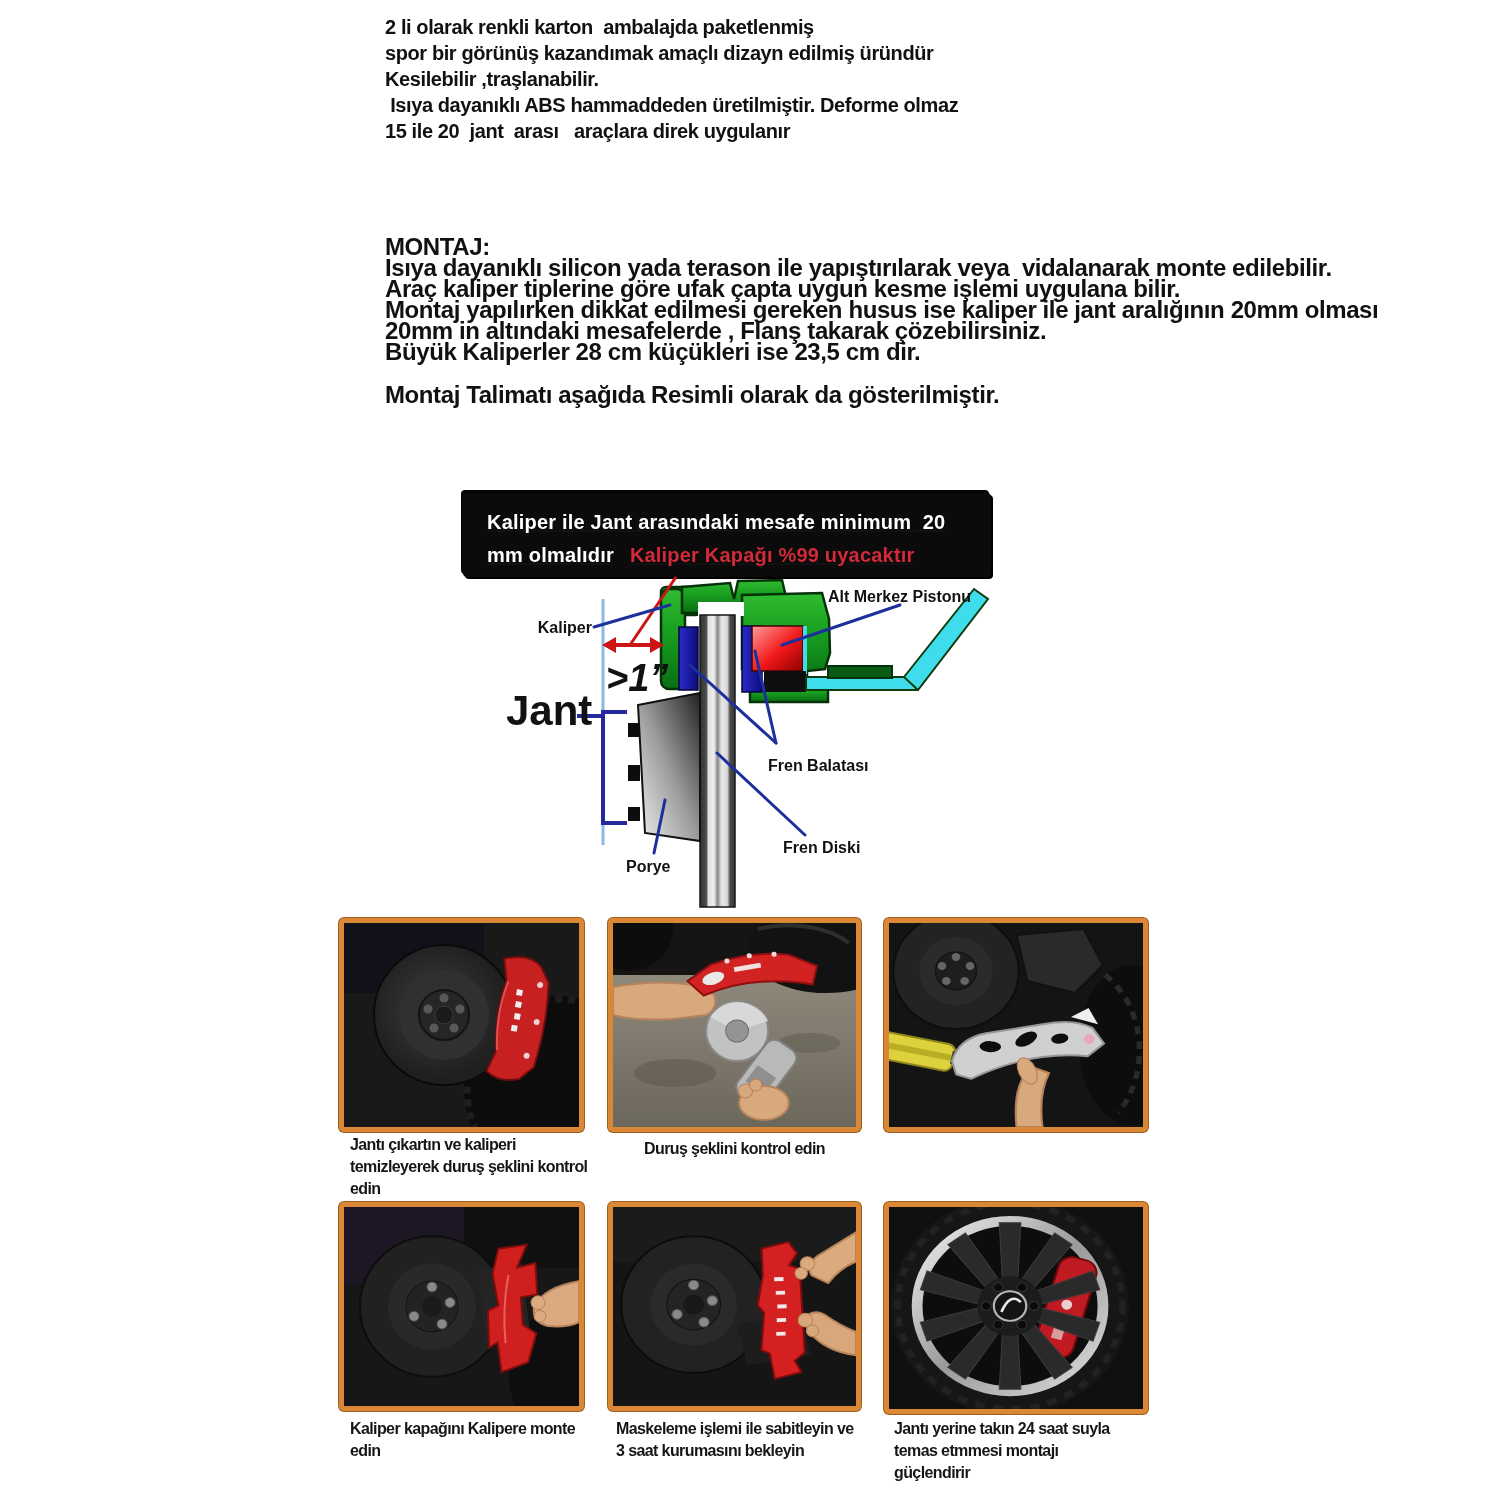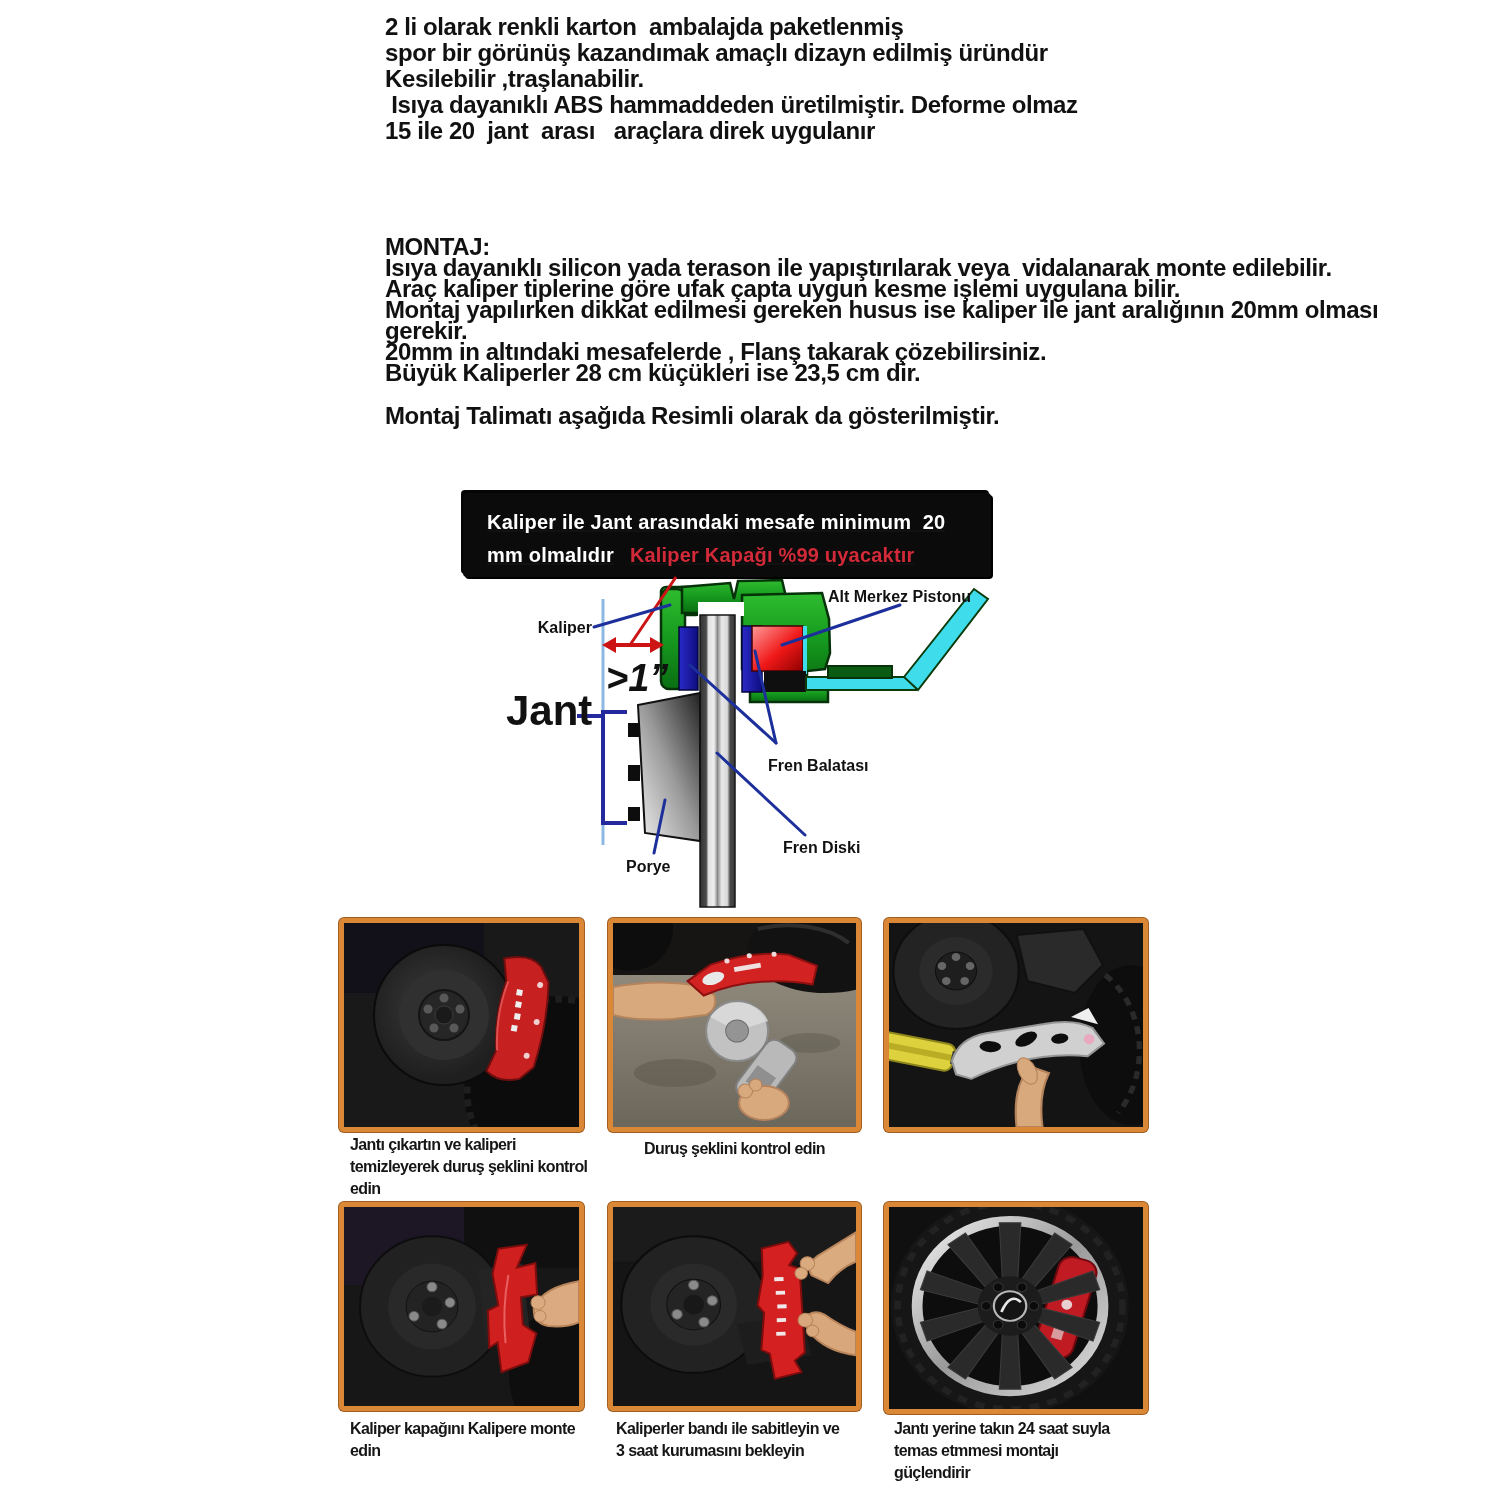--- a/index.html
+++ b/index.html
@@ -1,20 +1,20 @@
 <!DOCTYPE html>
 <html><head>
 <meta charset="utf-8">
 <style>
   html,body{margin:0;padding:0;background:#ffffff;}
   #page{position:relative;width:1500px;height:1500px;background:#ffffff;overflow:hidden;
         font-family:"Liberation Sans",sans-serif;color:#111;}
   .abs{position:absolute;}
   .tline{white-space:pre;font-weight:bold;letter-spacing:-0.4px;}
-  .intro .tline{font-size:24px;line-height:26px;}
+  .intro .tline{font-size:20px;line-height:26px;}
   .montaj .tline{font-size:24px;line-height:21px;}
   .montaj .footer{margin-top:22px;}
   .banner{background:#0b0b0b;border-radius:4px;box-shadow:2px 2px 0 #000, -2px -3px 0 #050505;
           padding:13px 0 0 24px;text-decoration:underline;}
   .banner .bline{font-size:20px;font-weight:bold;line-height:33px;white-space:pre;letter-spacing:0.2px;}
   .banner .w{color:#ffffff;}
   .banner .r{color:#d22a38;margin-left:16px;}
   .photo{position:absolute;border:5px solid #db8836;border-radius:5px;background:#111;
          box-shadow:0 0 0 1px #a05f20;overflow:hidden;}
   .photo svg{display:block;width:100%;height:100%;}
@@ -36,21 +36,20 @@
   </div>
   <div class="abs intro" style="left:385px;top:118px;">
     <div class="tline">15 ile 20  jant  arası   araçlara direk uygulanır</div>
   </div>
 
   <div class="abs montaj" style="left:385px;top:236px;width:880px;">
     <div class="tline">MONTAJ:</div>
     <div class="tline">Isıya dayanıklı silicon yada terason ile yapıştırılarak veya  vidalanarak monte edilebilir.</div>
     <div class="tline">Araç kaliper tiplerine göre ufak çapta uygun kesme işlemi uygulana bilir.</div>
     <div class="tline">Montaj yapılırken dikkat edilmesi gereken husus ise kaliper ile jant aralığının 20mm olması</div>
-    <div class="tline">gerekir.</div>
     <div class="tline">20mm in altındaki mesafelerde , Flanş takarak çözebilirsiniz.</div>
     <div class="tline">Büyük Kaliperler 28 cm küçükleri ise 23,5 cm dir.</div>
     <div class="tline footer">Montaj Talimatı aşağıda Resimli olarak da gösterilmiştir.</div>
   </div>
 
   <div class="abs banner" style="left:463px;top:493px;width:504px;height:71px;">
     <div class="bline w">Kaliper ile Jant arasındaki mesafe minimum  20</div>
     <div class="bline"><span class="w">mm olmalıdır</span><span class="r">Kaliper Kapağı %99 uyacaktır</span></div>
   </div>
 
@@ -361,21 +360,21 @@
     <div>edin</div>
   </div>
   <div class="caption center" style="left:608px;top:1138px;width:253px;">
     <div>Duruş şeklini kontrol edin</div>
   </div>
   <div class="caption" style="left:350px;top:1418px;width:260px;">
     <div>Kaliper kapağını Kalipere monte</div>
     <div>edin</div>
   </div>
   <div class="caption" style="left:616px;top:1418px;width:270px;">
-    <div>Kaliperler bandı ile sabitleyin ve</div>
+    <div>Maskeleme işlemi ile sabitleyin ve</div>
     <div>3 saat kurumasını bekleyin</div>
   </div>
   <div class="caption" style="left:894px;top:1418px;width:260px;">
     <div>Jantı yerine takın 24 saat suyla</div>
     <div>temas etmmesi montajı</div>
     <div>güçlendirir</div>
   </div>
 
 </div>
 

